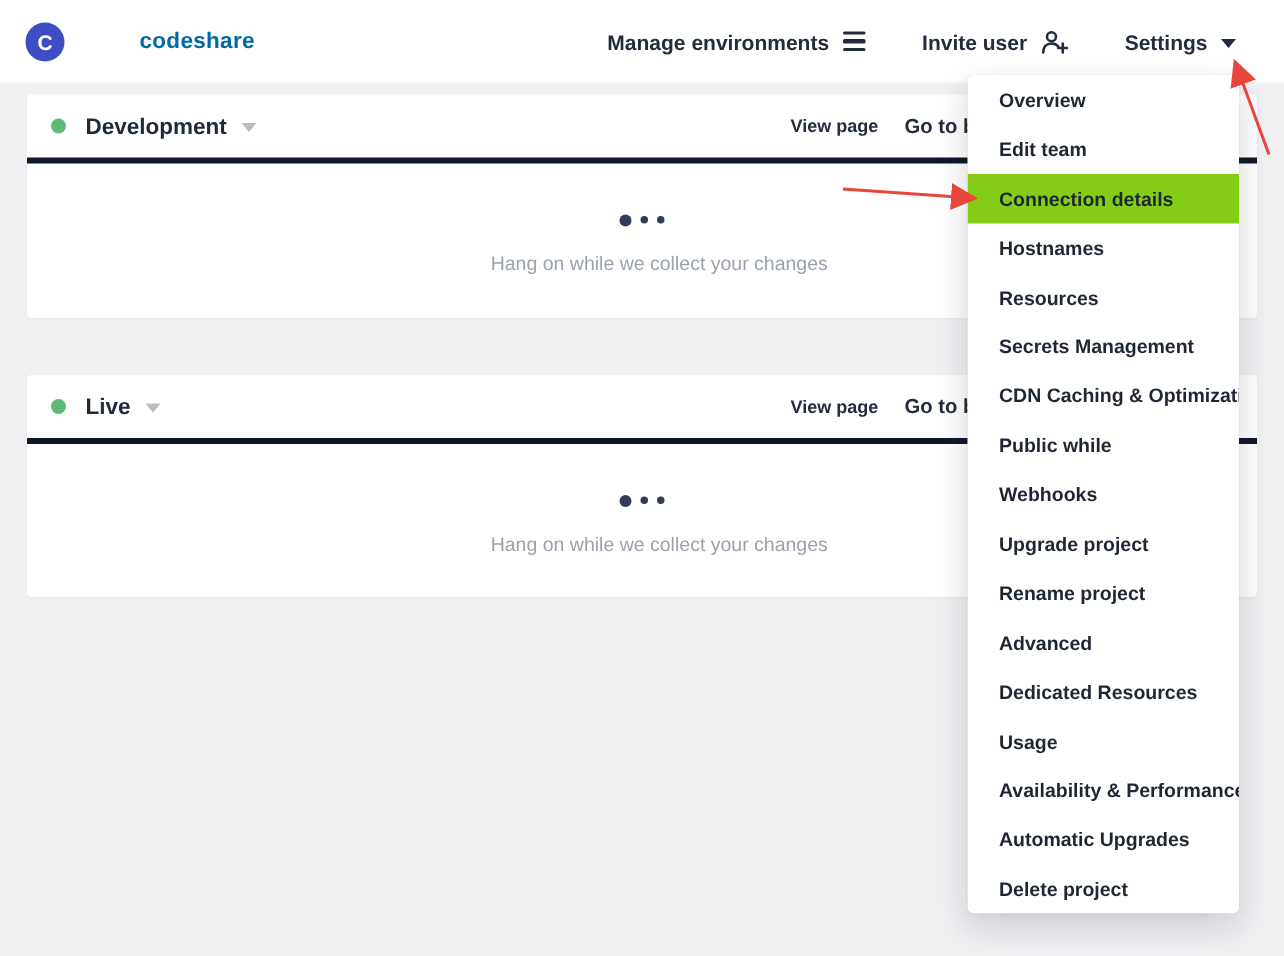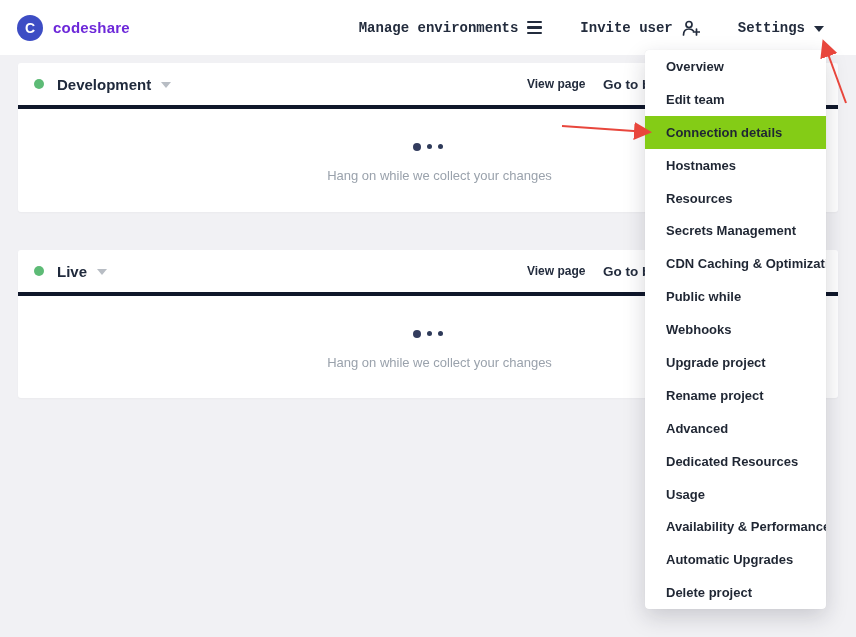--- a/index.html
+++ b/index.html
@@ -13,22 +13,22 @@
   .topbar{
     position:absolute;top:0;left:0;width:856px;height:55px;background:#ffffff;
     display:flex;align-items:center;justify-content:space-between;
     padding:0 32px 0 17px;box-sizing:border-box;
   }
   .brand{display:flex;align-items:center;gap:10px;}
   .brand-circle{
     width:26px;height:26px;border-radius:50%;background:#3d4dc4;color:#fff;
     font-weight:700;font-size:14px;display:flex;align-items:center;justify-content:center;
   }
-  .brand-name{font-size:15px;font-weight:700;color:#6d28d9;letter-spacing:.2px;}
-  .nav{display:flex;align-items:flex-end;gap:38px;font-family:Liberation Mono, monospace;}
+  .brand-name{font-size:15px;font-weight:700;color:#0369a1;letter-spacing:.2px;margin-left:40px;}
+  .nav{display:flex;align-items:flex-end;gap:38px;}
   .nav-item{display:flex;align-items:center;gap:9px;font-size:14px;font-weight:600;color:#232c3d;cursor:pointer;}
   .menu-bars{display:inline-flex;flex-direction:column;gap:3px;}
   .menu-bars i{display:block;width:15px;height:2.5px;background:#232c3d;border-radius:1px;}
   .caret-down{
     width:0;height:0;border-left:5px solid transparent;border-right:5px solid transparent;
     border-top:6px solid #232c3d;display:inline-block;margin-top:2px;
   }
   
   .card{position:absolute;left:18px;width:820px;background:#ffffff;border-radius:3px;box-shadow:0 1px 2px rgba(20,25,40,.03);}
   .card-dev{top:63px;height:149px;}

